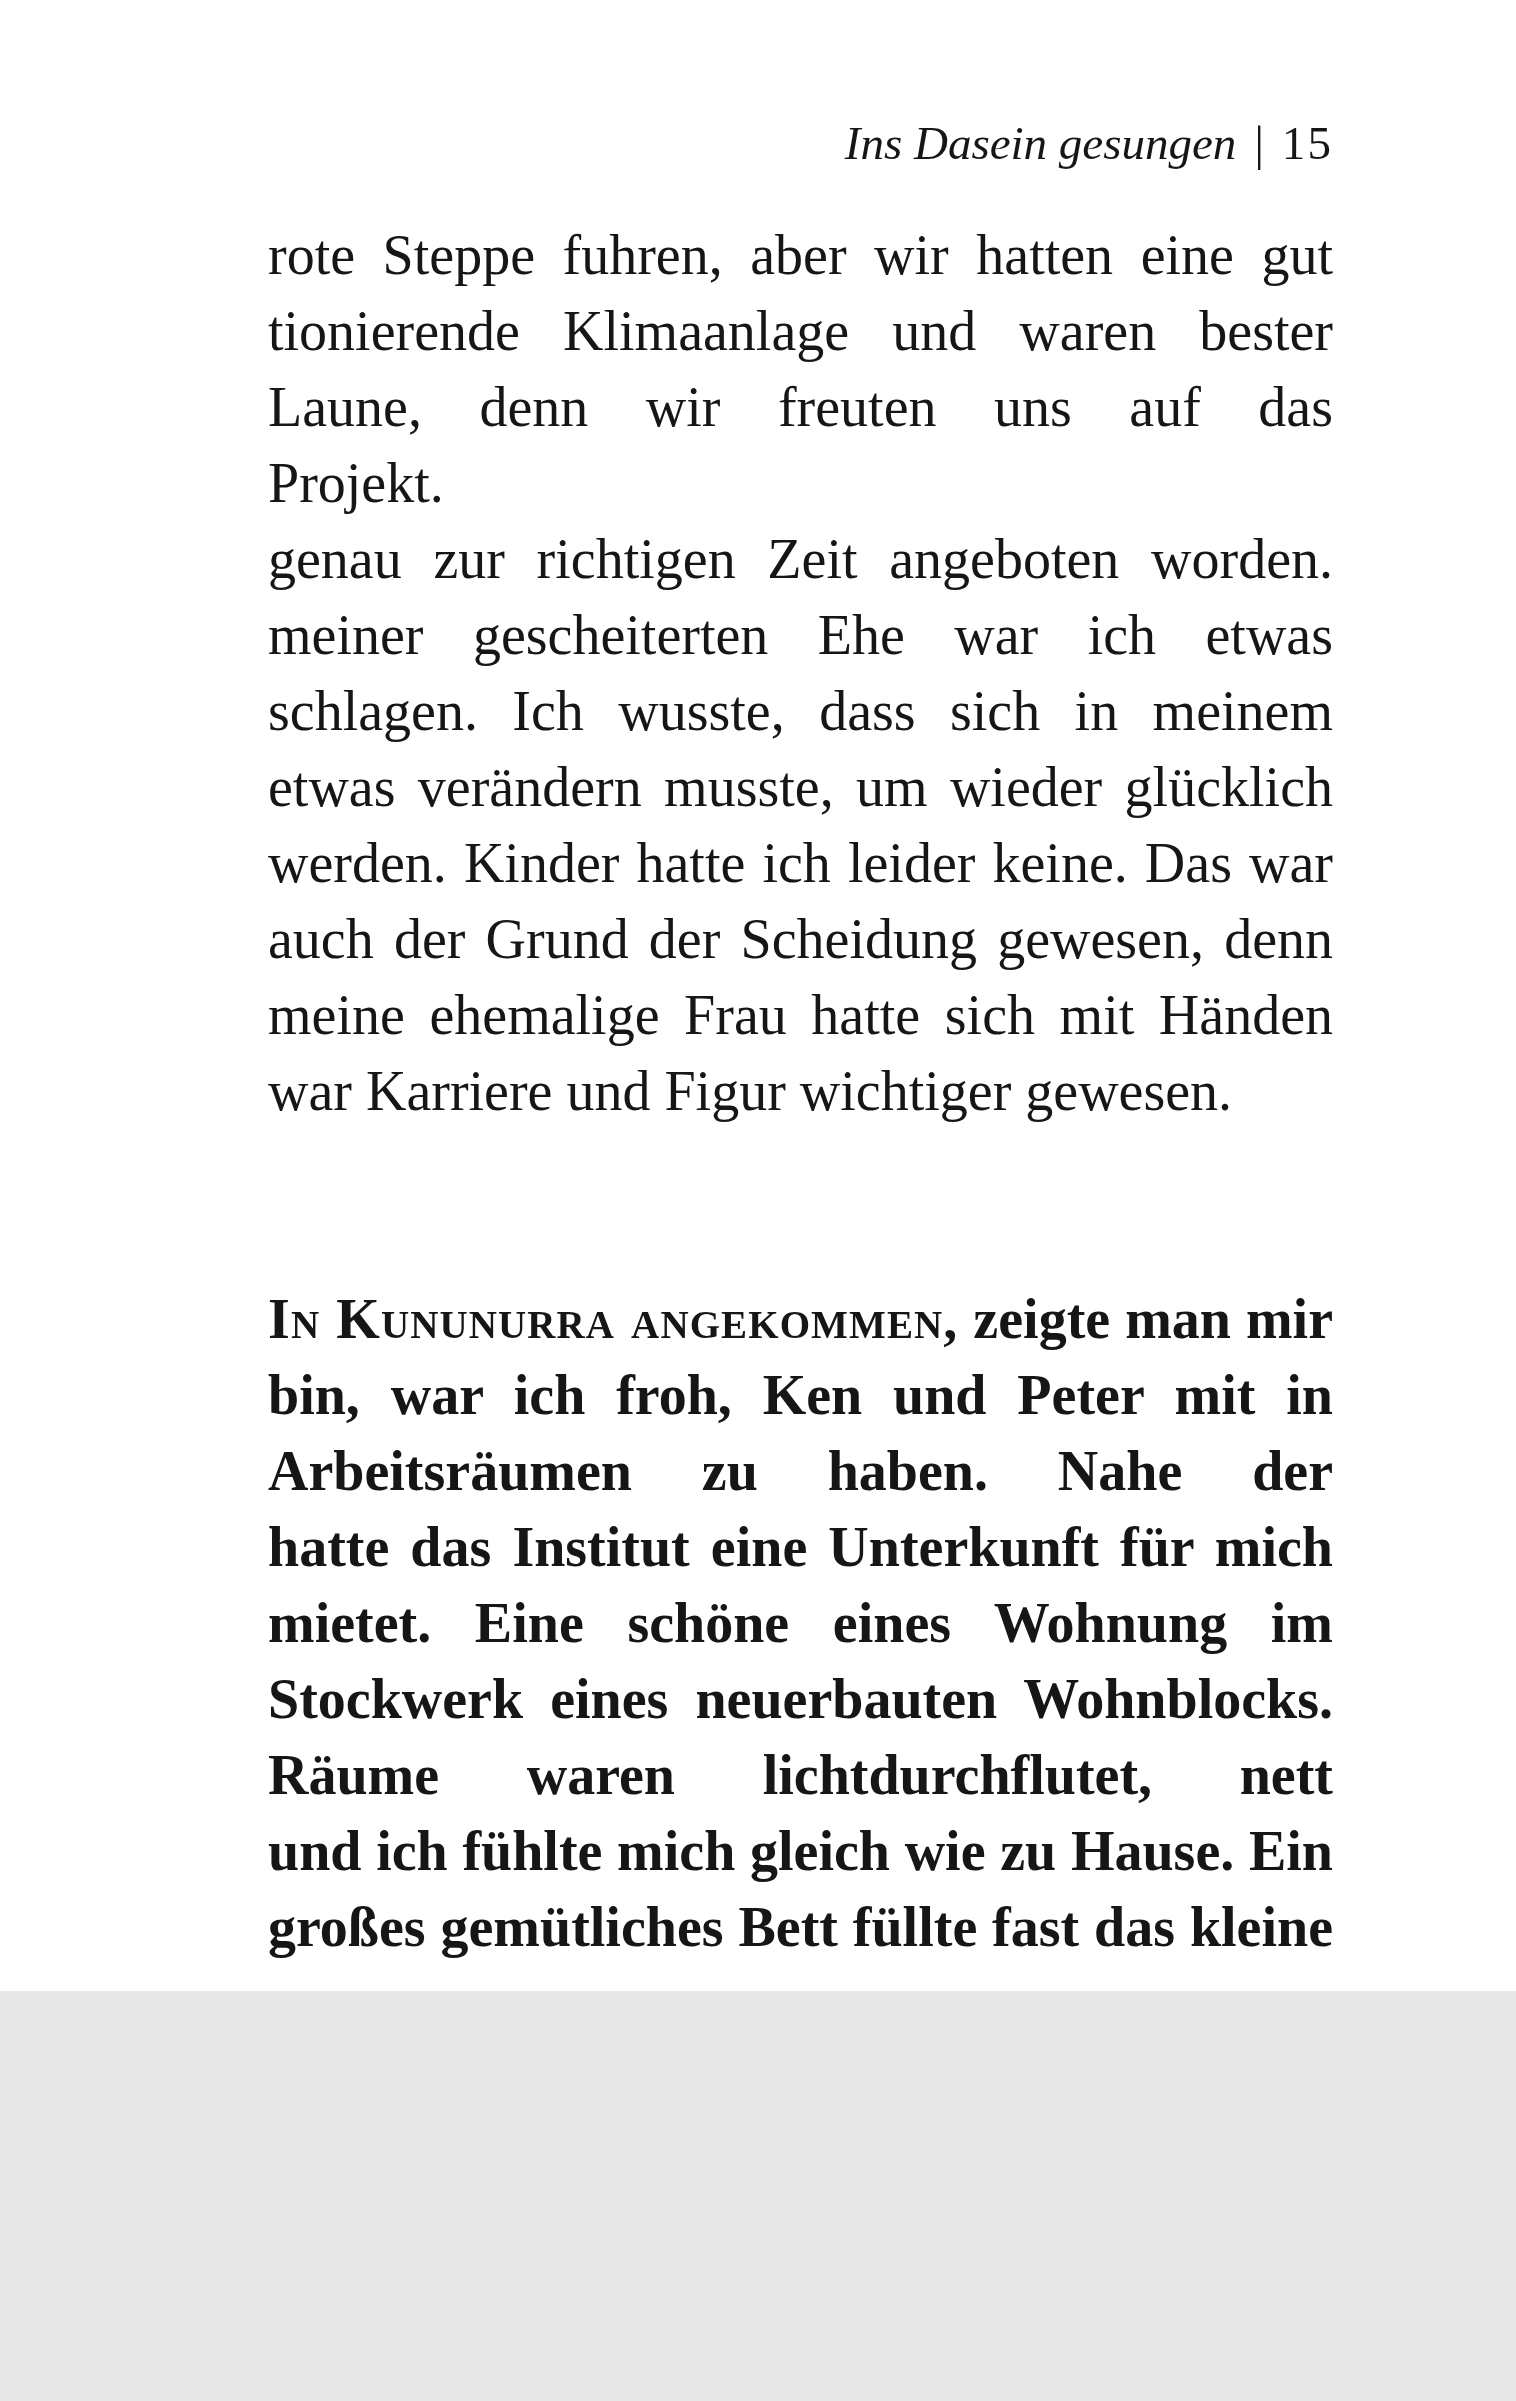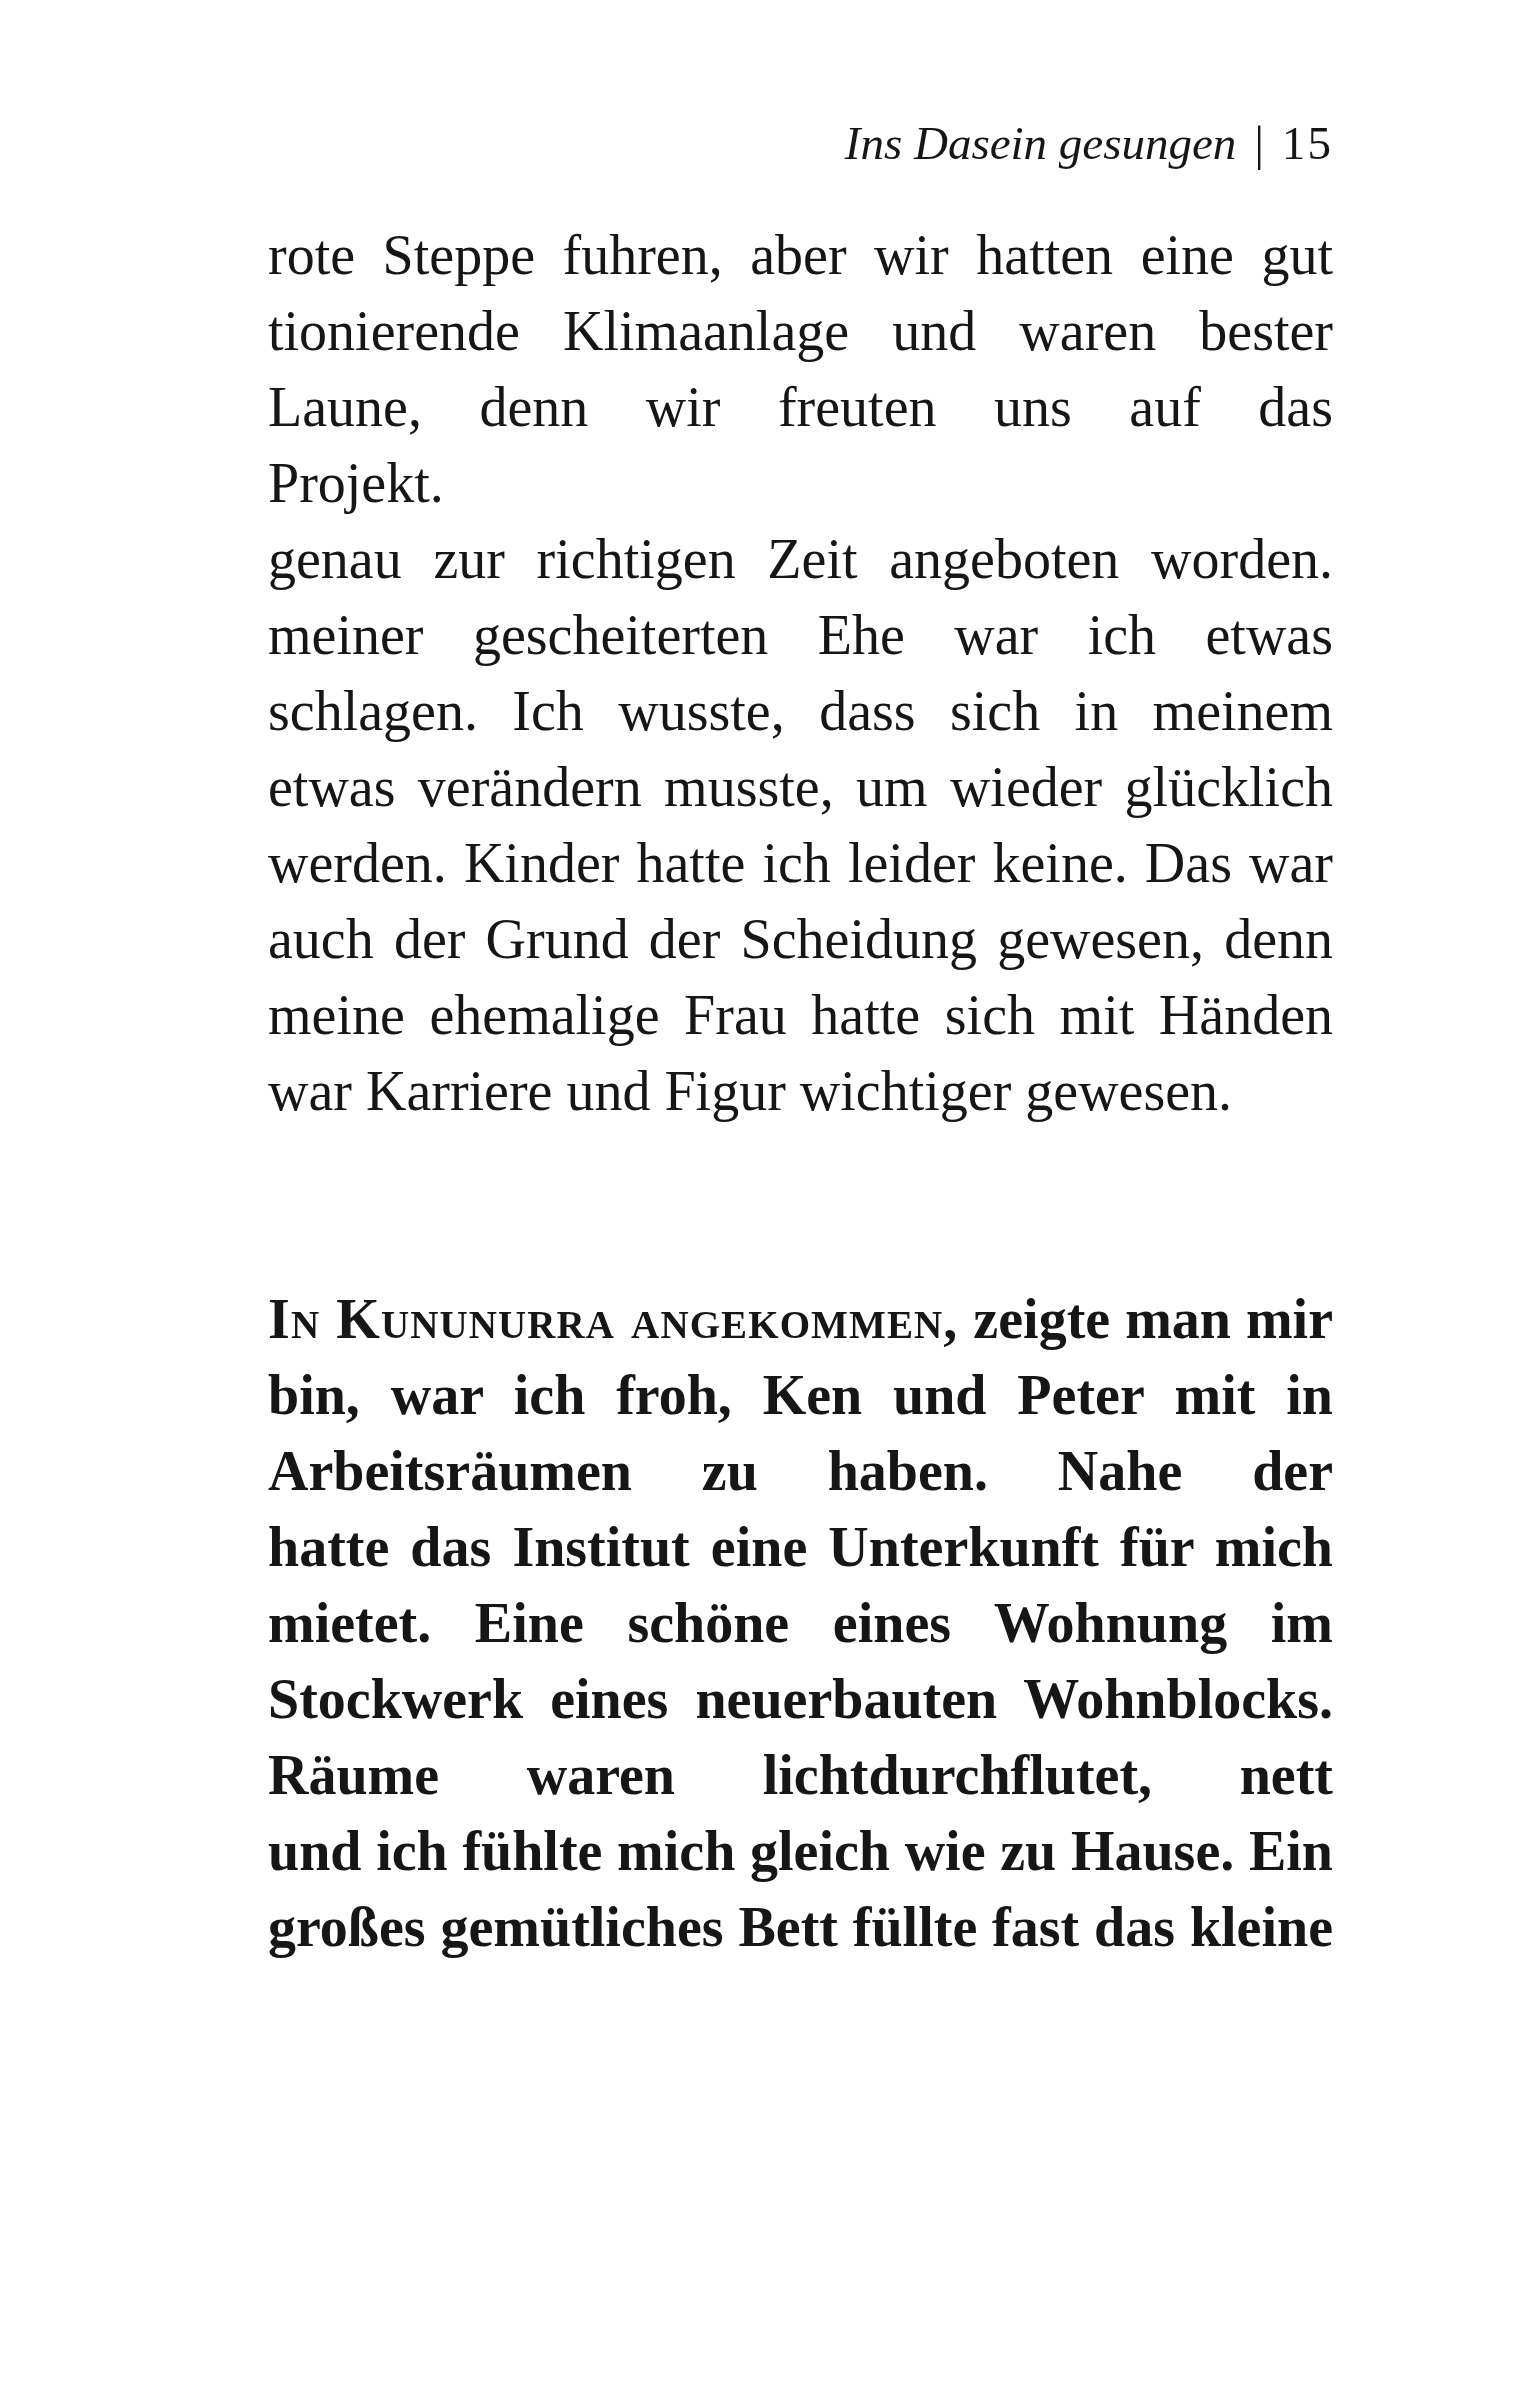--- a/index.html
+++ b/index.html
@@ -3,21 +3,21 @@
 <meta charset="utf-8">
 <style>
   :root{
     --ink:#161616;
     --paper:#ffffff;
   }
   html,body{margin:0;padding:0;background:#e8e8e8;}
   .page{
     position:relative;
     width:1517px;
-    height:2401px;
+    height:1991px;
     background:var(--paper);
     font-family:"Liberation Serif","DejaVu Serif",serif;
     color:var(--ink);
     overflow:hidden;
   }
   
   .running-head{
     position:absolute;
     top:105px;
     left:268px;

